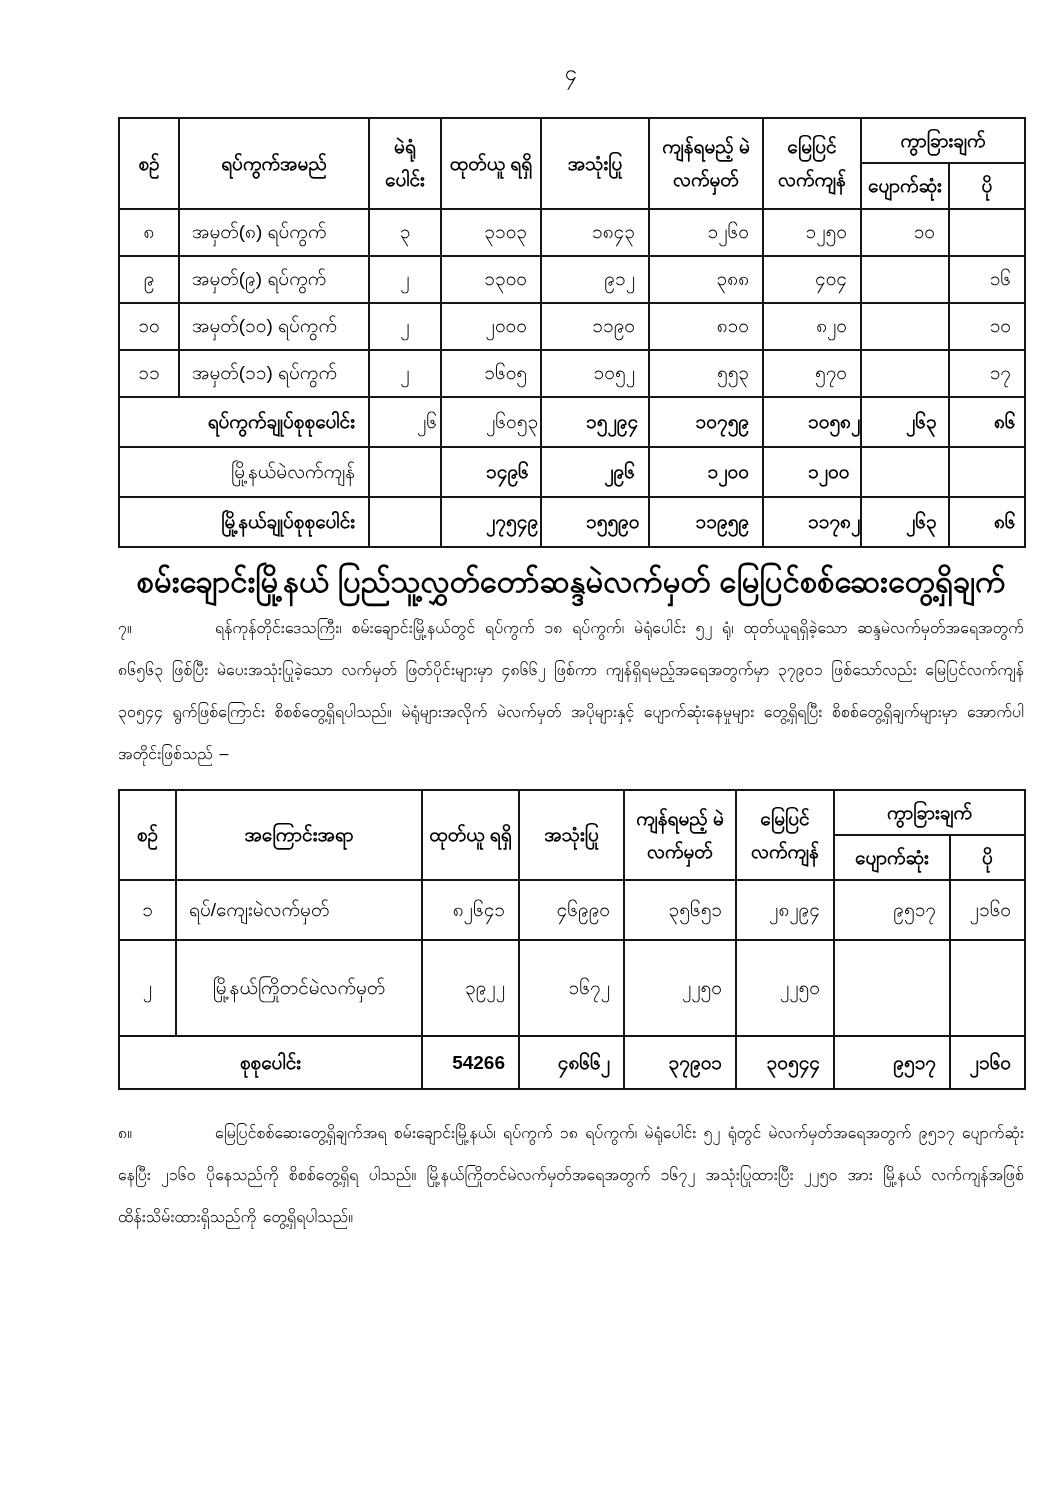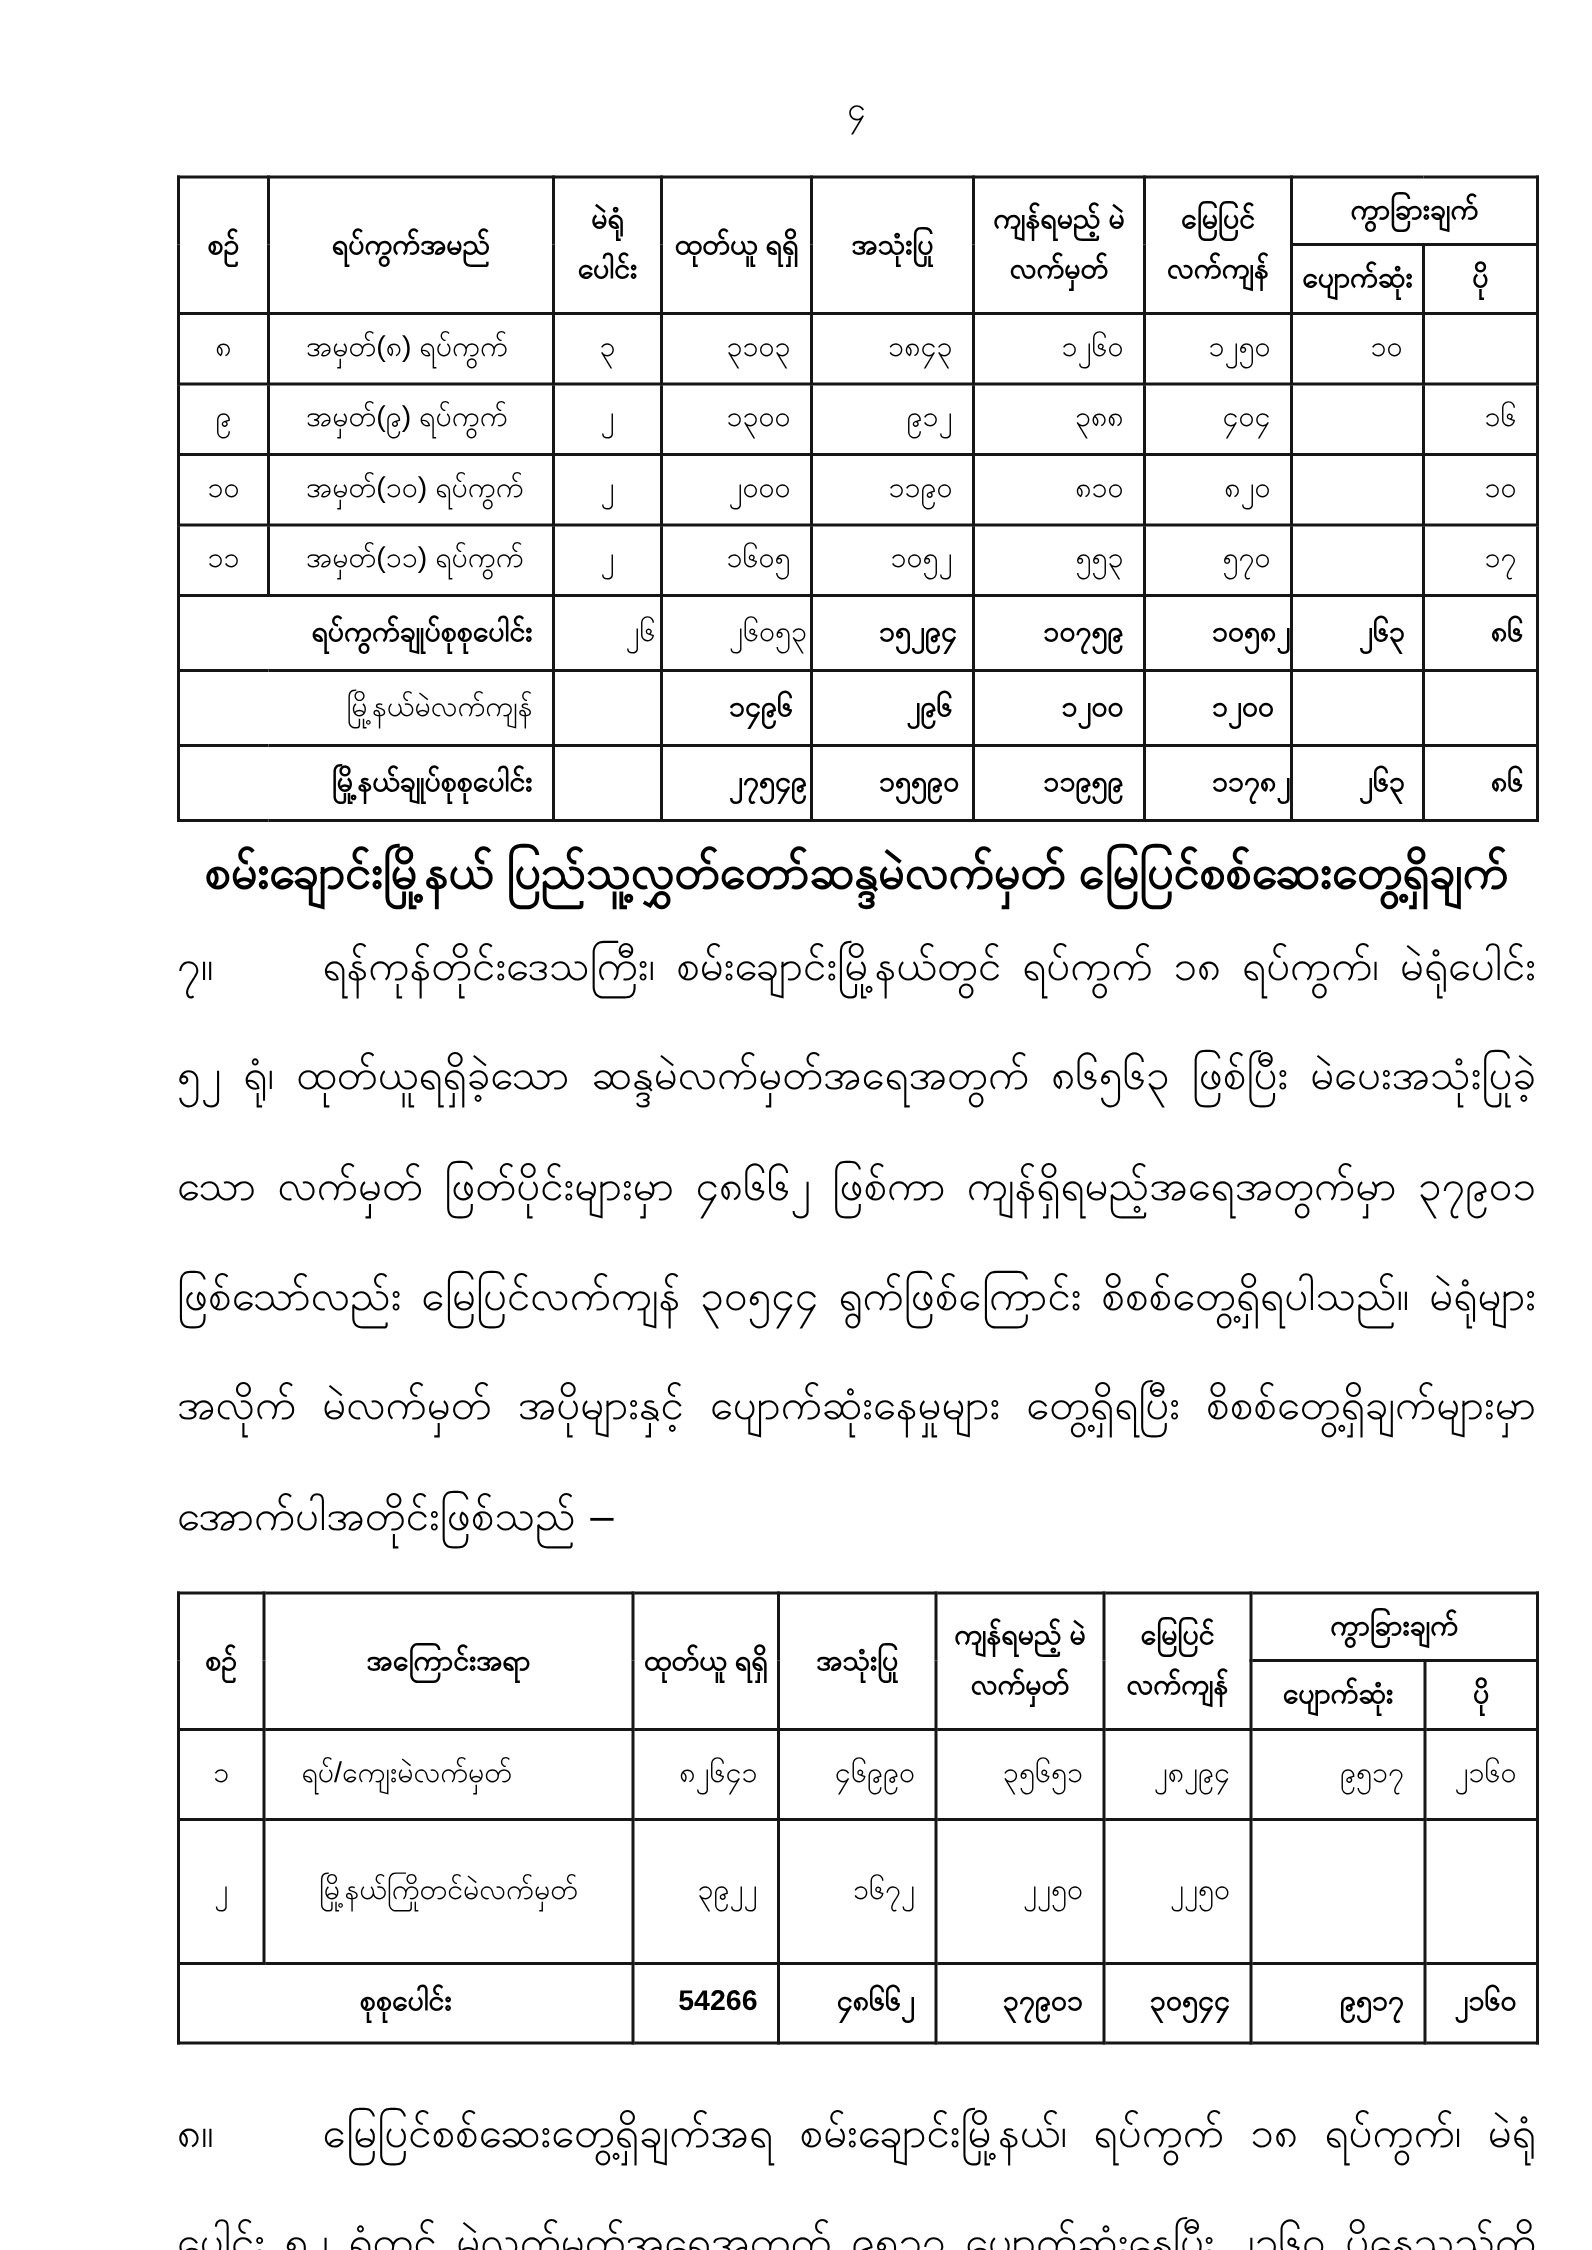--- a/index.html
+++ b/index.html
@@ -7,37 +7,37 @@
     width:1061px; height:1500px; background:#ffffff; color:#000;
     font-family:"Liberation Sans","DejaVu Sans",sans-serif;
     box-sizing:border-box; padding:58px 37px 0 118px; overflow:hidden; position:relative;
   }
   .page-number { text-align:center; font-size:22px; margin-bottom:26px; }
 
   table { border-collapse:collapse; table-layout:fixed; width:906px; }
   th, td { border:2px solid #161616; overflow:hidden; vertical-align:middle; }
   th { font-weight:bold; text-align:center; font-size:19px; line-height:1.75; padding:5px 2px; }
   td { font-size:19px; line-height:1.45; padding:3px 0; }
-  .al { text-align:left;  padding-left:24px; }
+  .al { text-align:left;  padding-left:12px; }
   .ac { text-align:center; }
   .ar { text-align:right; padding-right:13px; }
   .b  { font-weight:bold; }
 
   .t1 tbody td { height:39px; }
   .t1 tbody tr.summary-row td { height:42px;padding-left:44px; }
   .t2 tbody tr.r1 td { height:52px; }
   .t2 tbody tr.r2 td { height:88px; }
   .t2 tbody tr.total-row td { height:45px; }
 
   .section-heading {
     font-size:31px; font-weight:bold; text-align:center;
     margin:11px 0 2px 0; line-height:1.5;
   }
   .para {
-    font-size:28px; line-height:2.62; text-align:justify;
+    font-size:16px; line-height:2.62; text-align:justify;
     margin:0; word-spacing:2px;
   }
   .para .pnum { display:inline-block; min-width:97px; }
   .para.p7 { margin-top:2px; }
   .t2 { margin-top:14px; }
   .para.p8 { margin-top:22px; }
   .para.p9 { margin-top:2px; }
 </style>
 </head>
 <body>

